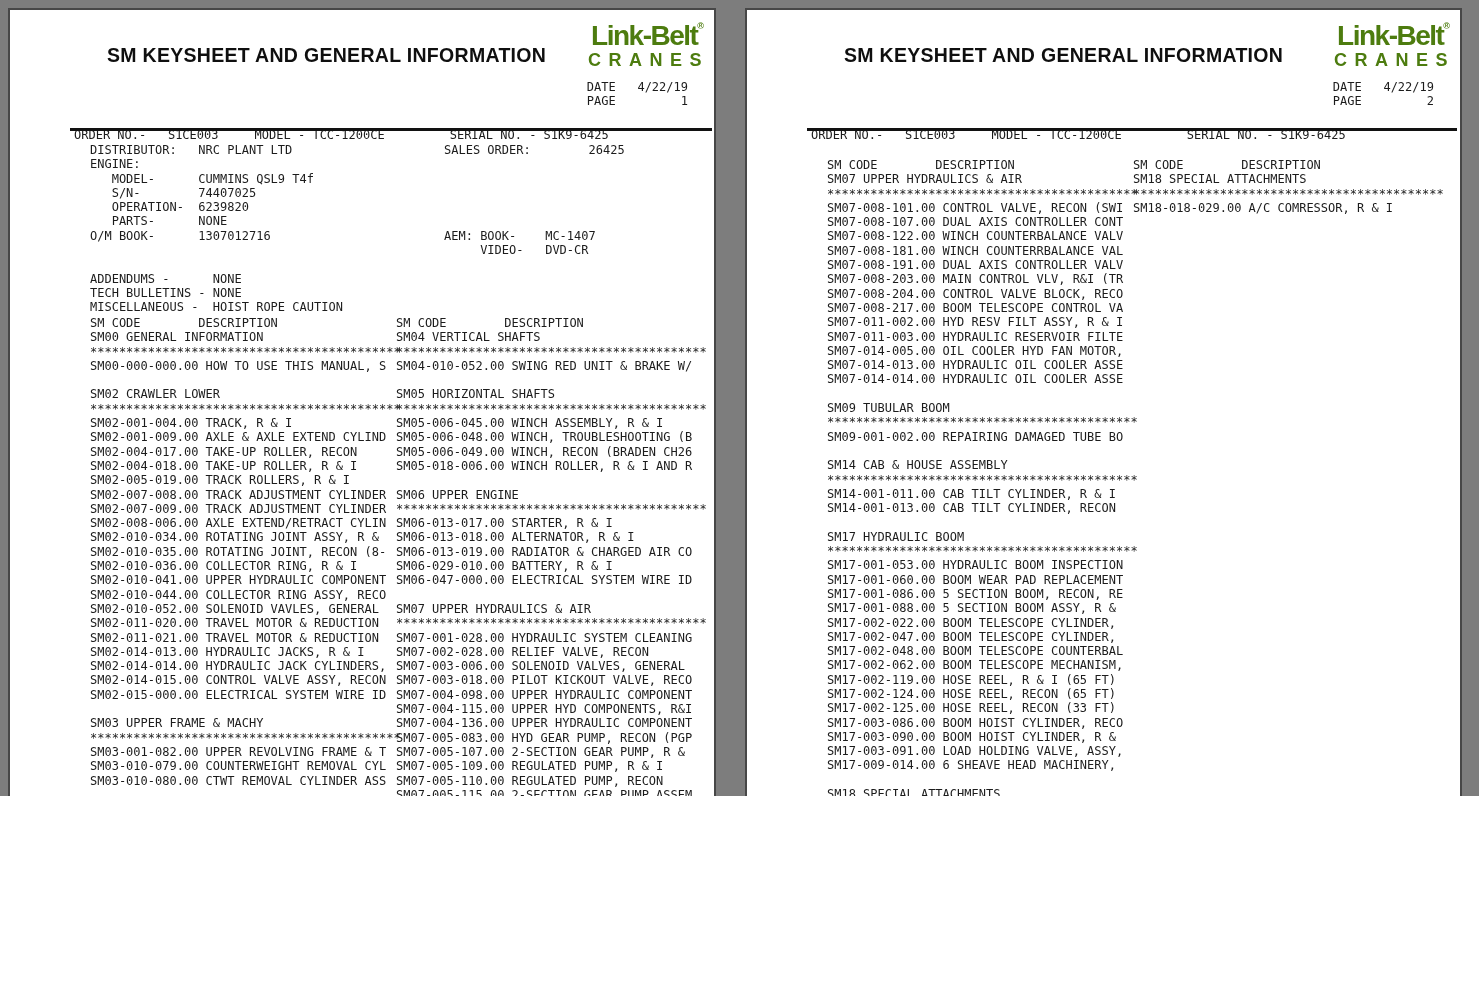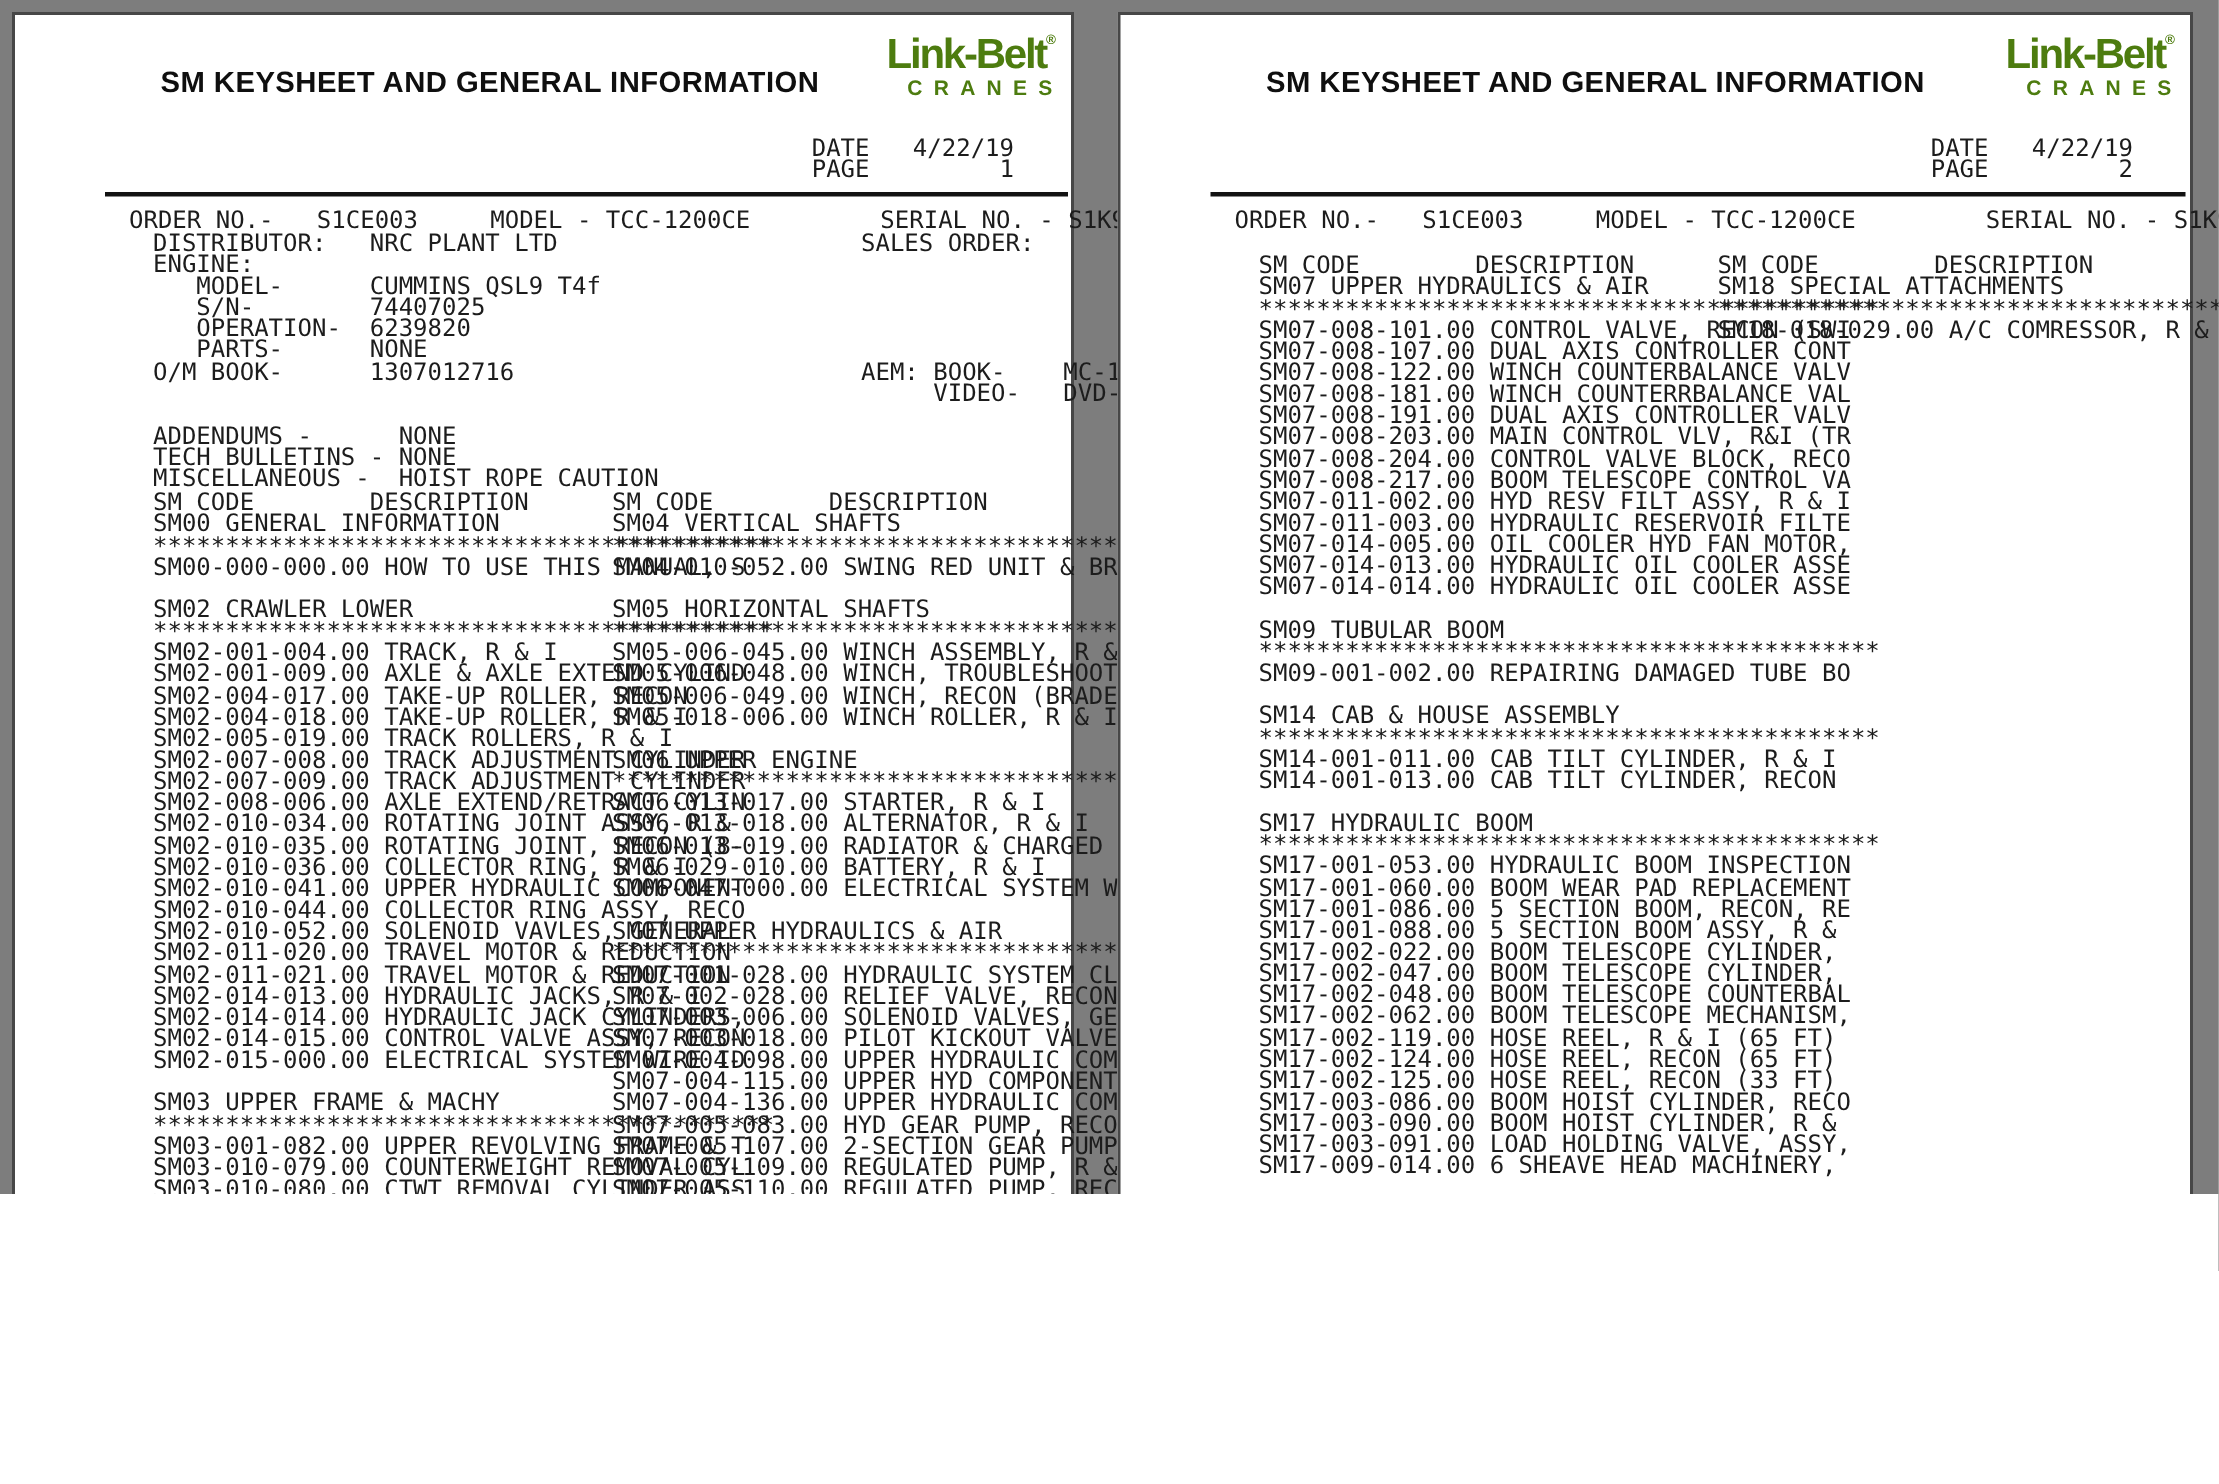--- a/index.html
+++ b/index.html
@@ -12,24 +12,24 @@
   }
   #page-1{left:8px;top:8px;width:708px;height:946px;}
   #page-2{left:745px;top:8px;width:717px;height:940px;}
   .doc-title{
     position:absolute;left:97px;top:34px;
     font-size:19.5px;font-weight:700;letter-spacing:.3px;color:#0f0f0f;
   }
   .logo{position:absolute;right:10px;top:12px;text-align:right;color:#4d7c0f;line-height:1;}
   .logo-main{font-size:28px;font-weight:800;letter-spacing:-1.5px;}
   .logo-main .reg{font-size:9px;vertical-align:top;letter-spacing:0;}
-  .logo-sub{font-size:14px;font-weight:600;letter-spacing:7.5px;margin-top:1px;margin-right:-5px;}
+  .logo-sub{font-size:18px;font-weight:600;letter-spacing:7.5px;margin-top:1px;margin-right:-5px;}
   .mono{
-    font-family:"DejaVu Sans Mono",monospace;font-size:16px;line-height:14.3px;
-    white-space:pre;color:#1c1c1c;margin:16px;position:absolute;
+    font-family:"DejaVu Sans Mono",monospace;font-size:12px;line-height:14.3px;
+    white-space:pre;color:#1c1c1c;margin:4px;position:absolute;
   }
   .meta{right:22px;top:66px;}
   .order{left:60px;top:114px;}
   .rule{position:absolute;left:60px;top:118px;height:3px;background:#121212;}
   #page-1 .rule{width:642px;}
   #page-2 .rule{width:650px;}
   .info{left:76px;top:129px;}
   .col{top:302px;}
   #page-2 .col{top:144px;}
   .c1{left:76px;}

